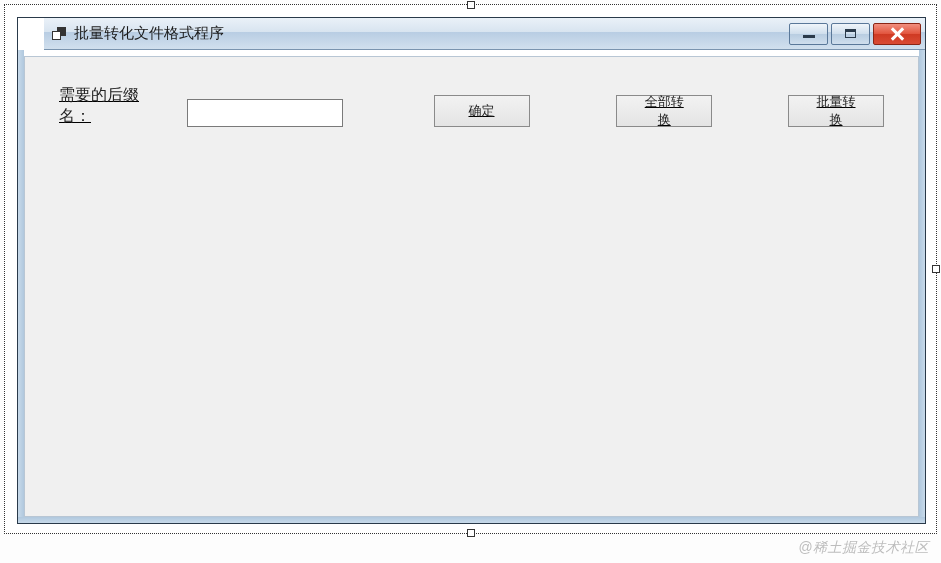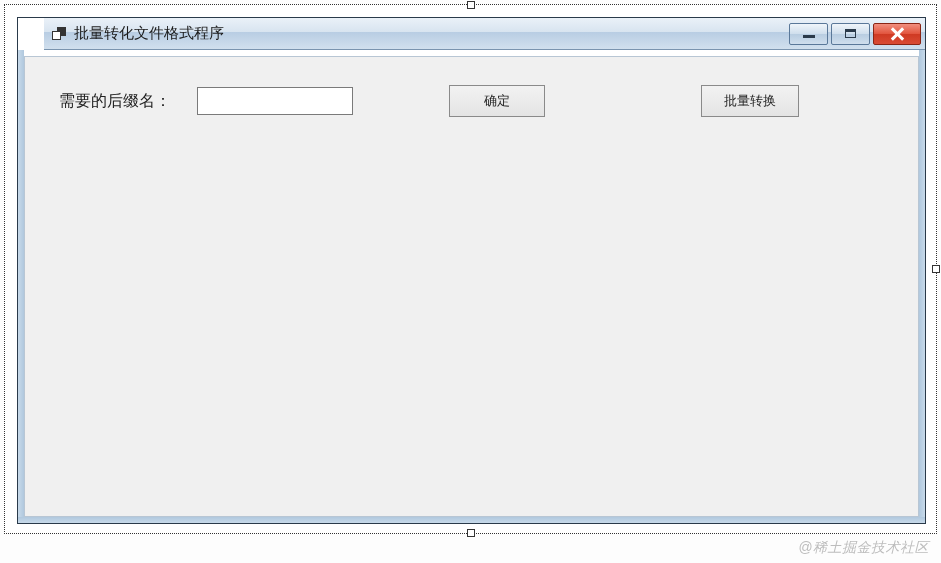--- a/index.html
+++ b/index.html
@@ -149,22 +149,23 @@
     .blue-strip-bottom {
       position: absolute;
       left: 0;
       right: 0;
       bottom: 0;
       height: 6px;
       background: linear-gradient(to top, #c8daea, #b0c8de);
     }
     .form-row {
       display: flex;
-      align-items: center;
+      align-items: flex-end;
       gap: 16px;
+      text-decoration: underline;
     }
     .form-label {
       color: #222;
       font-size: 16px;
       margin-right: 10px;
     }
     .text-input {
       width: 156px;
       height: 28px;
       border: 1px solid #7a7a7a;
@@ -244,20 +245,21 @@
     <div class="blue-strip-right"></div>
     <div class="blue-strip-bottom"></div>
 
     <div class="client-area">
       <div class="form-row">
         <span class="form-label">需要的后缀名：</span>
         <input type="text" class="text-input" value="" style="">
         <span class="spacer1"></span>
         <button class="btn">确定</button>
         <span class="spacer2"></span>
+        <button class="btn">全部转换</button>
         <span class="spacer3"></span>
         <button class="btn">批量转换</button>
       </div>
     </div>
 
   </div>
 </div>
 
 <div class="watermark">@稀土掘金技术社区</div>
 

